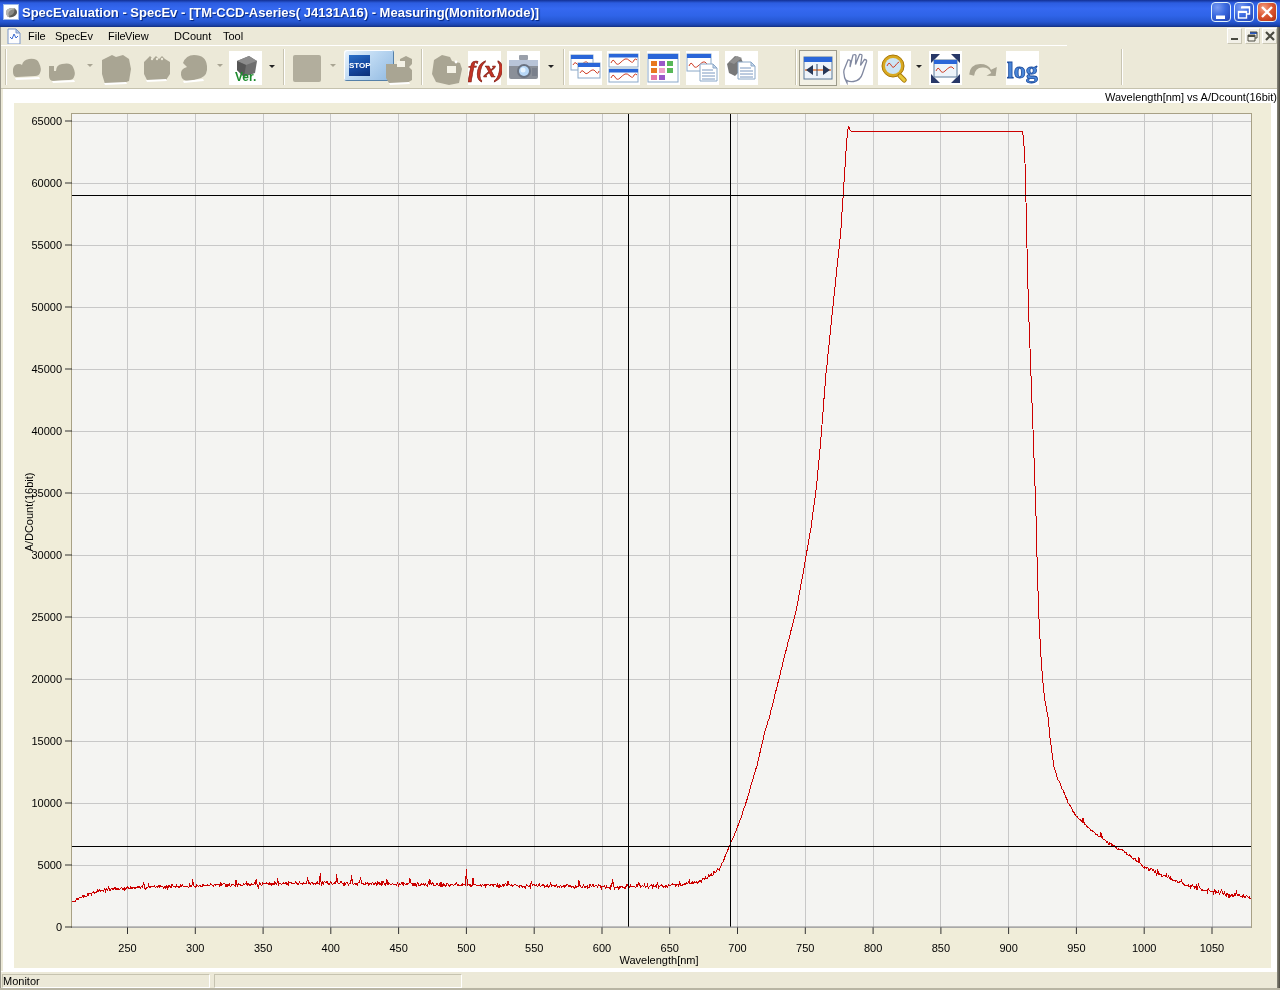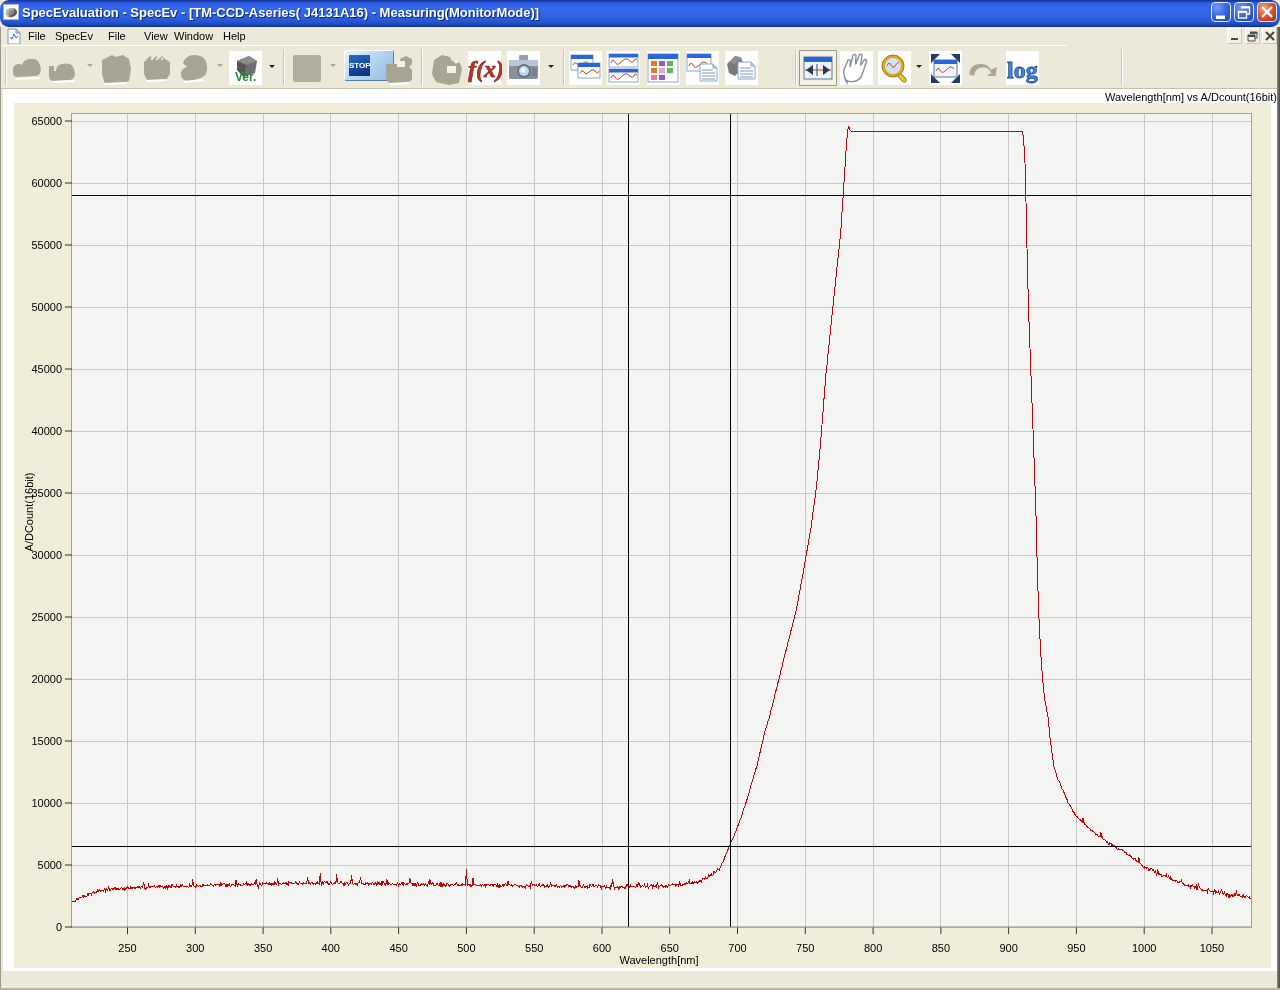--- a/index.html
+++ b/index.html
@@ -1,19 +1,19 @@
 <!DOCTYPE html>
 <html><head><meta charset="utf-8"><style>
 *{margin:0;padding:0;box-sizing:border-box;}
 html,body{width:1280px;height:990px;overflow:hidden;font-family:"Liberation Sans",sans-serif;background:#ece9d8;}
 #win{position:absolute;left:0;top:0;width:1280px;height:990px;}
 #lframe{position:absolute;left:0;top:27px;width:1px;height:963px;background:#9a988c;}
 
 #tbar{position:absolute;left:0;top:0;width:1280px;height:27px;
-background:linear-gradient(180deg,#123093 0%,#2c5de0 11%,#3568f0 32%,#2f64e8 58%,#2657d2 80%,#1c46b2 92%,#132f80 100%);border-radius:9px;}
+background:linear-gradient(180deg,#123093 0%,#2c5de0 11%,#3568f0 32%,#2f64e8 58%,#2657d2 80%,#1c46b2 92%,#132f80 100%);}
 #tbar .ttl{position:absolute;left:22px;top:5px;color:#fff;font-size:13px;font-weight:bold;white-space:nowrap;letter-spacing:0px;text-shadow:1px 1px 1px #00227a;}
 #appico{position:absolute;left:3px;top:4px;width:16px;height:16px;background:#fff;border:1px solid #9db8e8;}
 #appico .d{position:absolute;left:2px;top:3px;width:11px;height:9px;background:#8a8a84;border-radius:45% 55% 50% 45%;transform:rotate(-18deg);box-shadow:inset 2px 2px 0 #b8b8b2, inset -2px -2px 0 #5c5c56;}
 .capbtn{position:absolute;top:2px;width:20px;height:20px;border-radius:4px;border:1px solid #dff0fb;}
 .capbtn.b{background:radial-gradient(circle at 30% 25%,#7a9bf2 0%,#3b6ae0 45%,#1f3fae 100%);}
 .capbtn.r{background:radial-gradient(circle at 32% 28%,#f2a183 0%,#de5c36 42%,#c43f1c 78%,#a02b0e 100%);}
 #bmin{left:1211px;} #bmax{left:1234px;} #bclose{left:1257px;}
 
 #menubar{position:absolute;left:0;top:27px;width:1067px;height:19px;background:#ece9d8;border-bottom:1px solid #fff;}
 #menubar .mi{position:absolute;top:3px;font-size:11px;color:#000;}
@@ -59,23 +59,23 @@
   </div>
   <div id="menubar">
     <svg id="mdiico" width="14" height="17">
         <path d="M1 1h8l4 4v11H1z" fill="#fdfdfd" stroke="#7a96c8"></path>
         <path d="M9 1l4 4H9z" fill="#b8cce8" stroke="#7a96c8"></path>
         <path d="M3 9l2 2 2-5 2 4 2-2" stroke="#3a6ad0" fill="none"></path>
       </svg>
     <div class="mi" style="left:28px">File</div>
     <div class="mi" style="left:55px">SpecEv</div>
     <div class="mi" style="left:108px">File</div>
-    <div class="mi" style="left:144px">View</div>
-    <div class="mi" style="left:174px">Window</div>
-    <div class="mi" style="left:223px">Help</div>
+    <div class="mi" style="left:125px">View</div>
+    <div class="mi" style="left:174px">DCount</div>
+    <div class="mi" style="left:223px">Tool</div>
     <div class="mdibtn" style="left:1227px"><svg width="13" height="14">
           <path d="M3 9h7v2H3z" fill="#4a4a40"></path>
         </svg></div>
     <div class="mdibtn" style="left:1245px"><svg width="13" height="14">
           <path d="M4 3h7v2H4z" fill="#2a5ac8"></path>
           <path d="M4 3h7v6h-2" stroke="#4a4a40" fill="none"></path>
           <path d="M2 6h7v6H2z" fill="#f2f0e7" stroke="#4a4a40"></path>
           <path d="M2 6h7v2H2z" fill="#4a4a40"></path>
         </svg></div>
     <div class="mdibtn" style="left:1262px"><svg width="13" height="14">
@@ -306,15 +306,20 @@
               <rect x="58" y="11" width="1179" height="813"></rect>
             </clipPath>
       <polyline points="57.9,799.2 58.7,798.4 59.4,798.6 60.2,798.8 60.9,798.0 61.6,798.1 62.4,796.6 63.1,794.8 63.9,796.3 64.6,796.0 65.4,794.5 66.1,794.2 66.9,794.0 67.6,794.7 68.4,793.4 69.1,792.2 69.8,793.9 70.6,792.7 71.3,793.9 72.1,793.0 72.8,793.3 73.6,791.3 74.3,792.1 75.1,790.2 75.8,790.0 76.6,790.1 77.3,792.3 78.1,789.9 78.8,789.2 79.5,788.9 80.3,790.5 81.0,789.2 81.8,789.6 82.5,789.2 83.3,787.1 84.0,788.9 84.8,788.0 85.5,786.8 86.3,788.2 87.0,787.6 87.7,787.2 88.5,787.1 89.2,788.3 90.0,786.9 90.7,785.4 91.5,788.4 92.2,785.8 93.0,786.6 93.7,787.3 94.5,784.4 95.2,785.7 95.9,787.7 96.7,786.3 97.4,785.7 98.2,786.4 98.9,785.4 99.7,786.1 100.4,785.3 101.2,784.4 101.9,786.6 102.7,785.6 103.4,786.2 104.1,785.6 104.9,786.9 105.6,786.2 106.4,785.8 107.1,784.6 107.9,784.3 108.6,786.8 109.4,786.2 110.1,784.6 110.9,787.4 111.6,785.7 112.3,785.3 113.1,783.8 113.8,784.4 114.6,785.4 115.3,785.4 116.1,785.2 116.8,783.3 117.6,785.3 118.3,785.1 119.1,784.4 119.8,784.8 120.5,784.9 121.3,785.8 122.0,784.6 122.8,785.0 123.5,783.3 124.3,783.8 125.0,784.4 125.8,783.7 126.5,784.7 127.3,783.2 128.0,784.3 128.8,783.6 129.5,779.3 130.2,781.9 131.0,785.9 131.7,786.2 132.5,784.3 133.2,784.9 134.0,783.7 134.7,781.5 135.5,784.7 136.2,784.5 137.0,783.5 137.7,783.2 138.4,783.9 139.2,783.9 139.9,782.9 140.7,783.0 141.4,784.6 142.2,783.6 142.9,783.5 143.7,784.6 144.4,783.2 145.2,784.4 145.9,782.4 146.6,783.2 147.4,783.3 148.1,784.0 148.9,783.5 149.6,785.5 150.4,784.6 151.1,783.0 151.9,785.6 152.6,782.4 153.4,785.2 154.1,782.5 154.8,784.2 155.6,782.5 156.3,783.1 157.1,784.9 157.8,781.9 158.6,781.7 159.3,783.3 160.1,783.5 160.8,783.4 161.6,784.2 162.3,782.0 163.0,783.7 163.8,783.2 164.5,784.0 165.3,783.8 166.0,784.4 166.8,781.8 167.5,783.2 168.3,782.0 169.0,783.0 169.8,783.8 170.5,783.4 171.2,783.6 172.0,783.0 172.7,783.4 173.5,783.3 174.2,784.4 175.0,783.8 175.7,781.2 176.5,783.6 177.2,784.0 178.0,782.5 178.7,776.2 179.4,782.8 180.2,783.1 180.9,783.5 181.7,784.7 182.4,782.0 183.2,782.8 183.9,782.6 184.7,783.5 185.4,782.2 186.2,783.2 186.9,782.8 187.7,783.8 188.4,783.9 189.1,781.1 189.9,783.1 190.6,782.2 191.4,782.5 192.1,782.9 192.9,783.0 193.6,781.7 194.4,782.7 195.1,782.5 195.9,782.3 196.6,781.1 197.3,781.6 198.1,781.8 198.8,782.8 199.6,783.7 200.3,781.2 201.1,781.1 201.8,782.3 202.6,781.5 203.3,781.3 204.1,781.2 204.8,781.1 205.5,782.5 206.3,780.4 207.0,783.3 207.8,781.0 208.5,781.4 209.3,781.0 210.0,779.9 210.8,780.3 211.5,783.0 212.3,783.6 213.0,780.9 213.7,782.8 214.5,781.7 215.2,780.8 216.0,783.4 216.7,783.8 217.5,781.3 218.2,781.5 219.0,781.8 219.7,781.5 220.5,782.4 221.2,783.1 221.9,776.9 222.7,781.0 223.4,783.2 224.2,780.9 224.9,781.5 225.7,781.0 226.4,782.4 227.2,782.0 227.9,782.4 228.7,782.3 229.4,781.1 230.1,782.1 230.9,780.9 231.6,780.9 232.4,779.1 233.1,782.7 233.9,780.3 234.6,781.3 235.4,781.2 236.1,782.7 236.9,781.7 237.6,780.4 238.4,781.2 239.1,781.0 239.8,781.4 240.6,779.9 241.3,781.1 242.1,776.5 242.8,779.7 243.6,783.1 244.3,784.5 245.1,781.6 245.8,779.6 246.6,780.9 247.3,782.2 248.0,782.0 248.8,779.8 249.5,780.8 250.3,780.9 251.0,781.0 251.8,780.9 252.5,780.0 253.3,780.3 254.0,780.6 254.8,781.9 255.5,780.3 256.2,781.5 257.0,779.7 257.7,782.1 258.5,780.9 259.2,780.8 260.0,782.1 260.7,778.9 261.5,779.2 262.2,781.2 263.0,779.9 263.7,775.3 264.4,782.0 265.2,780.4 265.9,780.7 266.7,780.6 267.4,781.8 268.2,780.9 268.9,780.8 269.7,779.4 270.4,780.3 271.2,780.6 271.9,779.0 272.6,781.2 273.4,781.0 274.1,782.5 274.9,778.9 275.6,779.6 276.4,779.6 277.1,779.8 277.9,780.4 278.6,780.3 279.4,780.8 280.1,780.7 280.8,780.5 281.6,778.9 282.3,779.9 283.1,780.6 283.8,781.1 284.6,781.1 285.3,778.8 286.1,779.9 286.8,780.4 287.6,780.8 288.3,781.6 289.1,780.5 289.8,779.5 290.5,780.8 291.3,780.6 292.0,780.6 292.8,780.3 293.5,774.1 294.3,778.2 295.0,781.3 295.8,779.4 296.5,781.2 297.3,779.7 298.0,778.7 298.7,780.7 299.5,781.0 300.2,780.1 301.0,780.3 301.7,781.3 302.5,779.8 303.2,778.2 304.0,780.5 304.7,780.5 305.5,781.4 306.2,769.6 306.9,778.5 307.7,781.4 308.4,778.9 309.2,781.2 309.9,779.1 310.7,778.6 311.4,779.9 312.2,779.6 312.9,778.2 313.7,780.4 314.4,780.9 315.1,781.7 315.9,780.2 316.6,778.7 317.4,779.2 318.1,781.2 318.9,781.2 319.6,780.8 320.4,780.0 321.1,780.5 321.9,780.0 322.6,771.3 323.3,778.0 324.1,780.3 324.8,780.1 325.6,780.4 326.3,779.8 327.1,778.3 327.8,779.7 328.6,780.2 329.3,782.1 330.1,779.9 330.8,782.4 331.5,781.8 332.3,779.4 333.0,779.6 333.8,780.5 334.5,782.1 335.3,780.7 336.0,781.1 336.8,779.7 337.5,772.3 338.3,778.4 339.0,781.2 339.7,781.6 340.5,780.4 341.2,780.6 342.0,781.6 342.7,780.3 343.5,781.6 344.2,779.2 345.0,779.3 345.7,779.3 346.5,774.4 347.2,777.9 348.0,780.5 348.7,780.8 349.4,780.8 350.2,781.8 350.9,781.9 351.7,779.6 352.4,780.6 353.2,780.2 353.9,779.4 354.7,782.3 355.4,781.3 356.2,780.3 356.9,780.0 357.6,780.9 358.4,779.4 359.1,780.3 359.9,781.8 360.6,781.5 361.4,779.7 362.1,780.0 362.9,782.5 363.6,779.1 364.4,779.9 365.1,779.1 365.8,781.0 366.6,780.9 367.3,781.8 368.1,777.9 368.8,780.8 369.6,778.9 370.3,781.3 371.1,780.4 371.8,782.4 372.6,775.7 373.3,778.0 374.0,782.0 374.8,779.5 375.5,780.3 376.3,781.8 377.0,781.2 377.8,781.2 378.5,780.7 379.3,781.3 380.0,781.6 380.8,781.0 381.5,781.8 382.2,782.1 383.0,780.8 383.7,779.8 384.5,782.4 385.2,780.8 386.0,781.5 386.7,781.8 387.5,779.9 388.2,781.4 389.0,779.2 389.7,781.6 390.4,780.4 391.2,781.1 391.9,781.6 392.7,780.2 393.4,781.0 394.2,780.2 394.9,780.9 395.7,774.6 396.4,778.8 397.2,780.9 397.9,779.9 398.7,781.9 399.4,781.0 400.1,782.8 400.9,780.3 401.6,782.1 402.4,782.9 403.1,781.0 403.9,779.8 404.6,782.6 405.4,782.2 406.1,781.8 406.9,782.2 407.6,780.6 408.3,781.9 409.1,781.8 409.8,780.4 410.6,781.9 411.3,780.6 412.1,782.1 412.8,782.4 413.6,783.0 414.3,779.2 415.1,781.5 415.8,775.7 416.5,779.6 417.3,781.0 418.0,781.1 418.8,779.2 419.5,782.3 420.3,782.9 421.0,782.3 421.8,782.6 422.5,780.5 423.3,780.4 424.0,782.3 424.7,782.8 425.5,781.7 426.2,779.8 427.0,784.3 427.7,780.8 428.5,782.5 429.2,780.3 430.0,782.5 430.7,781.7 431.5,783.0 432.2,782.4 432.9,780.0 433.7,780.6 434.4,781.9 435.2,782.4 435.9,783.5 436.7,781.9 437.4,781.5 438.2,781.6 438.9,781.6 439.7,782.7 440.4,781.6 441.1,781.6 441.9,780.2 442.6,779.6 443.4,781.7 444.1,782.4 444.9,781.7 445.6,782.3 446.4,782.4 447.1,781.7 447.9,782.8 448.6,781.0 449.3,781.8 450.1,781.4 450.8,781.9 451.6,782.5 452.3,766.4 453.1,777.1 453.8,782.3 454.6,781.5 455.3,781.8 456.1,783.2 456.8,781.7 457.6,783.2 458.3,782.5 459.0,774.7 459.8,781.8 460.5,781.8 461.3,781.7 462.0,782.0 462.8,782.3 463.5,782.3 464.3,782.9 465.0,782.2 465.8,782.5 466.5,781.9 467.2,783.2 468.0,781.7 468.7,781.8 469.5,782.2 470.2,782.5 471.0,781.5 471.7,783.8 472.5,781.6 473.2,781.8 474.0,781.8 474.7,781.7 475.4,782.8 476.2,782.4 476.9,781.5 477.7,781.7 478.4,782.0 479.2,783.8 479.9,781.6 480.7,781.0 481.4,781.2 482.2,782.0 482.9,783.9 483.6,781.3 484.4,782.4 485.1,785.0 485.9,781.9 486.6,783.9 487.4,783.7 488.1,783.0 488.9,781.0 489.6,782.8 490.4,782.1 491.1,780.6 491.8,780.7 492.6,782.5 493.3,782.7 494.1,777.6 494.8,781.3 495.6,782.0 496.3,782.1 497.1,782.4 497.8,781.5 498.6,783.4 499.3,782.6 500.0,781.8 500.8,782.0 501.5,781.5 502.3,782.2 503.0,782.9 503.8,782.3 504.5,783.7 505.3,784.4 506.0,782.1 506.8,782.8 507.5,782.4 508.3,784.5 509.0,783.1 509.7,783.4 510.5,783.7 511.2,785.2 512.0,783.1 512.7,781.9 513.5,782.4 514.2,783.5 515.0,782.9 515.7,782.1 516.5,785.8 517.2,778.3 517.9,780.9 518.7,782.2 519.4,781.1 520.2,781.7 520.9,782.6 521.7,782.6 522.4,782.1 523.2,783.5 523.9,783.0 524.7,782.0 525.4,780.9 526.1,783.2 526.9,783.1 527.6,782.8 528.4,781.6 529.1,783.1 529.9,781.5 530.6,784.1 531.4,783.3 532.1,783.3 532.9,782.3 533.6,782.0 534.3,784.7 535.1,784.1 535.8,782.8 536.6,778.6 537.3,783.2 538.1,782.0 538.8,782.6 539.6,782.6 540.3,783.7 541.1,782.1 541.8,783.4 542.5,782.0 543.3,784.2 544.0,784.1 544.8,783.0 545.5,784.0 546.3,782.5 547.0,783.0 547.8,784.2 548.5,783.2 549.3,783.6 550.0,782.3 550.7,784.0 551.5,783.8 552.2,782.0 553.0,781.0 553.7,781.2 554.5,783.3 555.2,783.1 556.0,781.7 556.7,783.5 557.5,784.4 558.2,783.2 559.0,782.9 559.7,784.3 560.4,785.1 561.2,784.9 561.9,782.7 562.7,784.2 563.4,783.6 564.2,783.2 564.9,777.1 565.7,782.1 566.4,782.9 567.2,784.4 567.9,783.9 568.6,784.6 569.4,782.3 570.1,783.5 570.9,784.3 571.6,783.9 572.4,783.8 573.1,782.8 573.9,785.2 574.6,784.7 575.4,784.0 576.1,780.9 576.8,782.6 577.6,783.7 578.3,782.8 579.1,781.4 579.8,783.8 580.6,784.0 581.3,782.3 582.1,783.1 582.8,782.9 583.6,784.2 584.3,781.6 585.0,781.8 585.8,783.0 586.5,782.9 587.3,785.8 588.0,783.0 588.8,783.9 589.5,783.2 590.3,782.9 591.0,784.0 591.8,785.5 592.5,783.3 593.2,784.5 594.0,784.0 594.7,784.3 595.5,784.1 596.2,786.1 597.0,782.4 597.7,783.4 598.5,776.1 599.2,779.7 600.0,783.7 600.7,785.6 601.4,784.7 602.2,785.0 602.9,784.3 603.7,783.7 604.4,785.9 605.2,783.4 605.9,785.4 606.7,783.5 607.4,783.9 608.2,784.1 608.9,783.9 609.6,784.4 610.4,784.4 611.1,785.6 611.9,783.8 612.6,781.9 613.4,781.7 614.1,782.4 614.9,783.0 615.6,784.4 616.4,782.2 617.1,783.8 617.9,783.7 618.6,784.0 619.3,783.5 620.1,784.1 620.8,783.7 621.6,784.7 622.3,784.0 623.1,781.1 623.8,783.6 624.6,779.1 625.3,781.5 626.1,782.7 626.8,784.6 627.5,783.7 628.3,782.5 629.0,783.1 629.8,783.3 630.5,781.7 631.3,784.1 632.0,783.3 632.8,783.9 633.5,781.7 634.3,785.3 635.0,784.0 635.7,783.8 636.5,782.5 637.2,782.6 638.0,781.7 638.7,784.8 639.5,782.4 640.2,783.5 641.0,783.8 641.7,782.5 642.5,784.1 643.2,779.6 643.9,781.7 644.7,784.6 645.4,783.7 646.2,782.6 646.9,782.7 647.7,781.3 648.4,783.2 649.2,784.5 649.9,783.6 650.7,783.8 651.4,784.0 652.1,782.2 652.9,783.3 653.6,784.6 654.4,781.7 655.1,782.5 655.9,781.9 656.6,782.1 657.4,781.5 658.1,782.1 658.9,780.7 659.6,781.5 660.3,781.5 661.1,781.4 661.8,783.3 662.6,781.9 663.3,781.9 664.1,781.3 664.8,782.9 665.6,779.7 666.3,781.2 667.1,782.6 667.8,783.0 668.6,781.4 669.3,781.2 670.0,781.7 670.8,780.7 671.5,781.3 672.3,779.9 673.0,781.1 673.8,780.2 674.5,779.0 675.3,777.2 676.0,780.8 676.8,780.1 677.5,780.3 678.2,778.5 679.0,780.4 679.7,779.5 680.5,778.9 681.2,779.7 682.0,779.6 682.7,778.9 683.5,780.5 684.2,779.6 685.0,778.4 685.7,777.6 686.4,777.6 687.2,779.0 687.9,777.2 688.7,775.6 689.4,775.5 690.2,775.8 690.9,776.3 691.7,774.3 692.4,775.3 693.2,775.5 693.9,774.8 694.6,772.1 695.4,773.0 696.1,771.7 696.9,773.1 697.6,771.2 698.4,772.5 699.1,771.7 699.9,768.1 700.6,769.2 701.4,769.8 702.1,768.6 702.8,767.4 703.6,765.7 704.3,766.7 705.1,767.3 705.8,765.0 706.6,763.9 707.3,762.9 708.1,759.8 708.8,759.3 709.6,757.2 710.3,756.3 711.0,753.5 711.8,751.1 712.5,749.9 713.3,748.4 714.0,746.6 714.8,744.0 715.5,743.5 716.3,741.4 717.0,739.4 717.8,737.6 718.5,736.4 719.2,734.4 720.0,733.0 720.7,731.1 721.5,729.2 722.2,727.8 723.0,725.3 723.7,722.9 724.5,721.8 725.2,719.5 726.0,717.1 726.7,715.9 727.5,713.1 728.2,711.6 728.9,708.4 729.7,705.7 730.4,703.7 731.2,702.7 731.9,699.9 732.7,697.6 733.4,695.1 734.2,691.8 734.9,690.7 735.7,686.9 736.4,684.9 737.1,681.6 737.9,679.7 738.6,677.5 739.4,674.4 740.1,671.6 740.9,669.4 741.6,666.5 742.4,664.5 743.1,662.7 743.9,658.6 744.6,655.4 745.3,652.4 746.1,649.1 746.8,645.4 747.6,642.9 748.3,639.7 749.1,636.2 749.8,632.2 750.6,630.2 751.3,626.5 752.1,625.0 752.8,622.8 753.5,619.3 754.3,617.6 755.0,615.8 755.8,612.9 756.5,609.4 757.3,606.2 758.0,604.0 758.8,600.5 759.5,597.3 760.3,594.9 761.0,591.3 761.7,588.5 762.5,585.8 763.2,582.8 764.0,579.6 764.7,576.7 765.5,574.1 766.2,571.1 767.0,567.4 767.7,564.9 768.5,561.6 769.2,558.4 769.9,555.7 770.7,551.9 771.4,550.4 772.2,546.6 772.9,544.2 773.7,540.1 774.4,537.2 775.2,536.0 775.9,532.6 776.7,528.8 777.4,525.8 778.2,522.9 778.9,520.4 779.6,517.2 780.4,514.2 781.1,511.6 781.9,508.0 782.6,505.7 783.4,500.3 784.1,497.2 784.9,492.2 785.6,488.9 786.4,485.2 787.1,480.7 787.8,477.3 788.6,473.4 789.3,469.5 790.1,464.5 790.8,460.0 791.6,455.5 792.3,451.8 793.1,447.0 793.8,443.3 794.6,439.1 795.3,434.6 796.0,430.1 796.8,426.4 797.5,420.8 798.3,415.2 799.0,409.4 799.8,404.3 800.5,397.8 801.3,392.9 802.0,386.9 802.8,380.4 803.5,372.3 804.2,364.7 805.0,357.6 805.7,348.9 806.5,341.4 807.2,331.0 808.0,321.7 808.7,312.8 809.5,302.9 810.2,292.8 811.0,283.2 811.7,273.7 812.4,266.6 813.2,260.1 813.9,252.0 814.7,245.8 815.4,237.2 816.2,230.5 816.9,223.2 817.7,215.7 818.4,208.1 819.2,201.7 819.9,194.6 820.6,187.3 821.4,180.7 822.1,173.2 822.9,164.9 823.6,159.2 824.4,151.4 825.1,145.3 825.9,137.5 826.6,130.4 827.4,119.4 828.1,108.2 828.9,96.8 829.6,86.2 830.3,74.4 831.1,63.1 831.8,50.5 832.6,40.8 833.3,31.3 834.1,25.7 834.8,24.0 835.6,25.6 836.3,27.3 837.1,28.2 837.8,28.2 838.5,28.2 839.3,28.2 840.0,28.2 840.8,28.2 841.5,28.2 842.3,28.2 843.0,28.2 843.8,28.2 844.5,28.2 845.3,28.2 846.0,28.2 846.7,28.2 847.5,28.2 848.2,28.2 849.0,28.2 849.7,28.2 850.5,28.2 851.2,28.2 852.0,28.2 852.7,28.2 853.5,28.2 854.2,28.2 854.9,28.2 855.7,28.2 856.4,28.2 857.2,28.2 857.9,28.2 858.7,28.2 859.4,28.2 860.2,28.2 860.9,28.2 861.7,28.2 862.4,28.2 863.1,28.2 863.9,28.2 864.6,28.2 865.4,28.2 866.1,28.2 866.9,28.2 867.6,28.2 868.4,28.2 869.1,28.2 869.9,28.2 870.6,28.2 871.3,28.2 872.1,28.2 872.8,28.2 873.6,28.2 874.3,28.2 875.1,28.2 875.8,28.2 876.6,28.2 877.3,28.2 878.1,28.2 878.8,28.2 879.5,28.2 880.3,28.2 881.0,28.2 881.8,28.2 882.5,28.2 883.3,28.2 884.0,28.2 884.8,28.2 885.5,28.2 886.3,28.2 887.0,28.2 887.8,28.2 888.5,28.2 889.2,28.2 890.0,28.2 890.7,28.2 891.5,28.2 892.2,28.2 893.0,28.2 893.7,28.2 894.5,28.2 895.2,28.2 896.0,28.2 896.7,28.2 897.4,28.2 898.2,28.2 898.9,28.2 899.7,28.2 900.4,28.2 901.2,28.2 901.9,28.2 902.7,28.2 903.4,28.2 904.2,28.2 904.9,28.2 905.6,28.2 906.4,28.2 907.1,28.2 907.9,28.2 908.6,28.2 909.4,28.2 910.1,28.2 910.9,28.2 911.6,28.2 912.4,28.2 913.1,28.2 913.8,28.2 914.6,28.2 915.3,28.2 916.1,28.2 916.8,28.2 917.6,28.2 918.3,28.2 919.1,28.2 919.8,28.2 920.6,28.2 921.3,28.2 922.0,28.2 922.8,28.2 923.5,28.2 924.3,28.2 925.0,28.2 925.8,28.2 926.5,28.2 927.3,28.2 928.0,28.2 928.8,28.2 929.5,28.2 930.2,28.2 931.0,28.2 931.7,28.2 932.5,28.2 933.2,28.2 934.0,28.2 934.7,28.2 935.5,28.2 936.2,28.2 937.0,28.2 937.7,28.2 938.5,28.2 939.2,28.2 939.9,28.2 940.7,28.2 941.4,28.2 942.2,28.2 942.9,28.2 943.7,28.2 944.4,28.2 945.2,28.2 945.9,28.2 946.7,28.2 947.4,28.2 948.1,28.2 948.9,28.2 949.6,28.2 950.4,28.2 951.1,28.2 951.9,28.2 952.6,28.2 953.4,28.2 954.1,28.2 954.9,28.2 955.6,28.2 956.3,28.2 957.1,28.2 957.8,28.2 958.6,28.2 959.3,28.2 960.1,28.2 960.8,28.2 961.6,28.2 962.3,28.2 963.1,28.2 963.8,28.2 964.5,28.2 965.3,28.2 966.0,28.2 966.8,28.2 967.5,28.2 968.3,28.2 969.0,28.2 969.8,28.2 970.5,28.2 971.3,28.2 972.0,28.2 972.7,28.2 973.5,28.2 974.2,28.2 975.0,28.2 975.7,28.2 976.5,28.2 977.2,28.2 978.0,28.2 978.7,28.2 979.5,28.2 980.2,28.2 980.9,28.2 981.7,28.2 982.4,28.2 983.2,28.2 983.9,28.2 984.7,28.2 985.4,28.2 986.2,28.2 986.9,28.2 987.7,28.2 988.4,28.2 989.1,28.2 989.9,28.2 990.6,28.2 991.4,28.2 992.1,28.2 992.9,28.2 993.6,28.2 994.4,28.2 995.1,28.2 995.9,28.2 996.6,28.2 997.4,28.2 998.1,28.2 998.8,28.2 999.6,28.2 1000.3,28.2 1001.1,28.2 1001.8,28.2 1002.6,28.2 1003.3,28.2 1004.1,28.2 1004.8,28.2 1005.6,28.2 1006.3,28.2 1007.0,28.2 1007.8,28.2 1008.5,28.2 1009.3,33.5 1010.0,42.9 1010.8,52.4 1011.5,79.8 1012.3,111.0 1013.0,145.1 1013.8,178.7 1014.5,204.1 1015.2,224.1 1016.0,245.1 1016.7,265.2 1017.5,285.0 1018.2,305.5 1019.0,326.1 1019.7,345.7 1020.5,367.7 1021.2,388.0 1022.0,412.9 1022.7,440.6 1023.4,469.5 1024.2,493.2 1024.9,514.0 1025.7,530.0 1026.4,543.7 1027.2,557.2 1027.9,566.4 1028.7,576.0 1029.4,584.9 1030.2,591.5 1030.9,597.4 1031.6,600.6 1032.4,605.4 1033.1,609.0 1033.9,612.9 1034.6,620.4 1035.4,627.3 1036.1,635.9 1036.9,641.3 1037.6,647.3 1038.4,651.9 1039.1,657.3 1039.8,663.8 1040.6,666.1 1041.3,668.1 1042.1,669.9 1042.8,673.0 1043.6,675.3 1044.3,677.8 1045.1,678.1 1045.8,679.7 1046.6,682.3 1047.3,684.1 1048.1,686.5 1048.8,686.9 1049.5,687.7 1050.3,690.4 1051.0,691.8 1051.8,693.8 1052.5,696.2 1053.3,696.7 1054.0,699.7 1054.8,700.8 1055.5,701.9 1056.3,702.8 1057.0,704.3 1057.7,705.5 1058.5,707.3 1059.2,708.8 1060.0,709.3 1060.7,710.9 1061.5,712.2 1062.2,713.0 1063.0,713.4 1063.7,714.9 1064.5,715.5 1065.2,716.5 1065.9,716.4 1066.7,717.1 1067.4,717.1 1068.2,719.6 1068.9,714.7 1069.7,718.2 1070.4,721.0 1071.2,721.8 1071.9,721.4 1072.7,723.1 1073.4,724.2 1074.1,725.0 1074.9,724.8 1075.6,725.5 1076.4,727.0 1077.1,727.4 1077.9,727.2 1078.6,727.8 1079.4,729.0 1080.1,728.9 1080.9,729.5 1081.6,731.3 1082.3,731.1 1083.1,731.4 1083.8,732.4 1084.6,733.8 1085.3,733.5 1086.1,733.5 1086.8,728.9 1087.6,734.7 1088.3,734.2 1089.1,736.6 1089.8,736.1 1090.5,736.5 1091.3,737.2 1092.0,738.2 1092.8,739.3 1093.5,738.9 1094.3,740.1 1095.0,741.5 1095.8,739.3 1096.5,740.8 1097.3,740.8 1098.0,742.6 1098.8,741.9 1099.5,742.4 1100.2,742.8 1101.0,743.9 1101.7,744.9 1102.5,744.8 1103.2,746.1 1104.0,746.3 1104.7,745.7 1105.5,746.6 1106.2,746.6 1107.0,746.9 1107.7,746.3 1108.4,747.0 1109.2,748.0 1109.9,747.8 1110.7,749.3 1111.4,749.6 1112.2,749.6 1112.9,751.2 1113.7,751.2 1114.4,752.3 1115.2,752.1 1115.9,751.9 1116.6,753.7 1117.4,753.8 1118.1,754.9 1118.9,755.6 1119.6,756.3 1120.4,755.6 1121.1,755.7 1121.9,757.2 1122.6,758.4 1123.4,758.3 1124.1,759.4 1124.8,754.3 1125.6,758.7 1126.3,760.8 1127.1,761.0 1127.8,762.8 1128.6,762.9 1129.3,764.7 1130.1,763.7 1130.8,765.2 1131.6,764.2 1132.3,765.4 1133.0,764.7 1133.8,764.7 1134.5,767.0 1135.3,766.8 1136.0,767.3 1136.8,765.9 1137.5,765.3 1138.3,766.5 1139.0,768.2 1139.8,766.6 1140.5,770.2 1141.2,767.4 1142.0,770.0 1142.7,772.6 1143.5,767.3 1144.2,768.8 1145.0,771.9 1145.7,771.0 1146.5,771.7 1147.2,771.7 1148.0,773.6 1148.7,773.1 1149.4,772.2 1150.2,772.7 1150.9,772.0 1151.7,773.5 1152.4,771.4 1153.2,775.0 1153.9,774.2 1154.7,772.9 1155.4,775.2 1156.2,774.0 1156.9,776.7 1157.7,775.5 1158.4,776.4 1159.1,777.7 1159.9,777.3 1160.6,777.8 1161.4,778.1 1162.1,777.1 1162.9,777.5 1163.6,779.1 1164.4,779.7 1165.1,778.7 1165.9,779.4 1166.6,778.5 1167.3,777.1 1168.1,779.3 1168.8,780.5 1169.6,781.0 1170.3,782.0 1171.1,782.3 1171.8,782.7 1172.6,782.4 1173.3,782.7 1174.1,781.8 1174.8,783.3 1175.5,783.4 1176.3,784.7 1177.0,782.0 1177.8,783.5 1178.5,782.4 1179.3,783.8 1180.0,783.3 1180.8,785.4 1181.5,784.5 1182.3,782.6 1183.0,786.9 1183.7,784.5 1184.5,780.0 1185.2,784.3 1186.0,785.3 1186.7,785.0 1187.5,787.2 1188.2,786.2 1189.0,787.7 1189.7,787.6 1190.5,787.7 1191.2,787.3 1191.9,787.2 1192.7,787.0 1193.4,789.2 1194.2,785.6 1194.9,786.7 1195.7,787.3 1196.4,788.6 1197.2,788.5 1197.9,787.9 1198.7,788.2 1199.4,790.6 1200.1,788.2 1200.9,786.0 1201.6,791.3 1202.4,788.3 1203.1,789.2 1203.9,789.8 1204.6,788.4 1205.4,791.3 1206.1,790.0 1206.9,788.7 1207.6,786.0 1208.4,789.7 1209.1,790.7 1209.8,791.4 1210.6,789.4 1211.3,792.2 1212.1,790.5 1212.8,792.9 1213.6,791.0 1214.3,792.0 1215.1,794.8 1215.8,792.1 1216.6,793.4 1217.3,792.8 1218.0,790.7 1218.8,793.6 1219.5,793.6 1220.3,791.0 1221.0,792.5 1221.8,791.0 1222.5,787.4 1223.3,792.3 1224.0,793.0 1224.8,791.6 1225.5,792.0 1226.2,793.1 1227.0,793.1 1227.7,793.3 1228.5,793.9 1229.2,791.2 1230.0,793.4 1230.7,794.7 1231.5,794.0 1232.2,792.7 1233.0,792.9 1233.7,793.8 1234.4,794.4 1235.2,793.7 1235.9,795.6 1236.7,795.2" fill="none" stroke="#cc0000" stroke-width="1" shape-rendering="crispEdges"></polyline>
       </g>
       <path d="M58 92.5H1237M58 743.5H1237" stroke="#000" stroke-width="1" shape-rendering="crispEdges"></path>
       <path d="M614.5 11V824M716.5 11V824" stroke="#000" stroke-width="1" shape-rendering="crispEdges"></path>
       <rect x="58" y="823.5" width="1179" height="1" fill="#888"></rect>
     </svg>
     </div>
   </div>
+  <div id="status">
+    <div class="pnl" style="left:2px;width:208px"></div>
+    <div class="pnl" style="left:214px;width:248px"></div>
+    <div class="txt">Monitor</div>
+  </div>
   <div id="rframe"></div>
   <div id="lframe"></div>
   <div id="botedge"></div>
 </div>
 </body></html>

